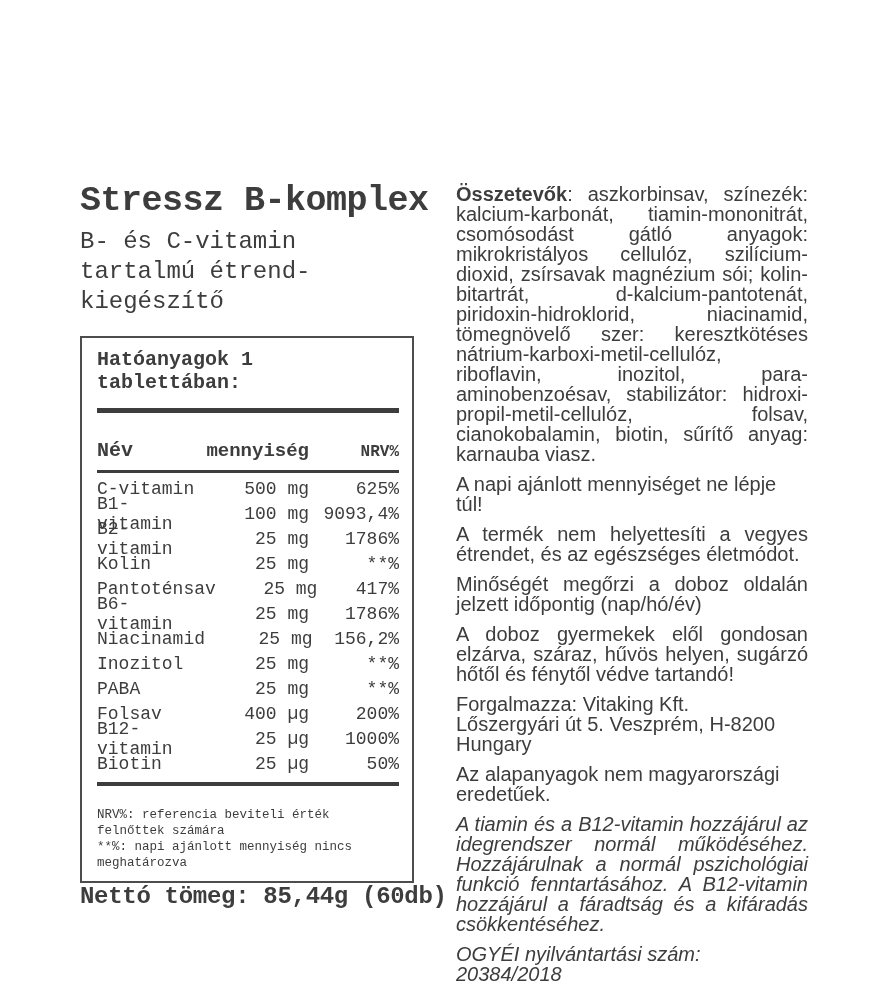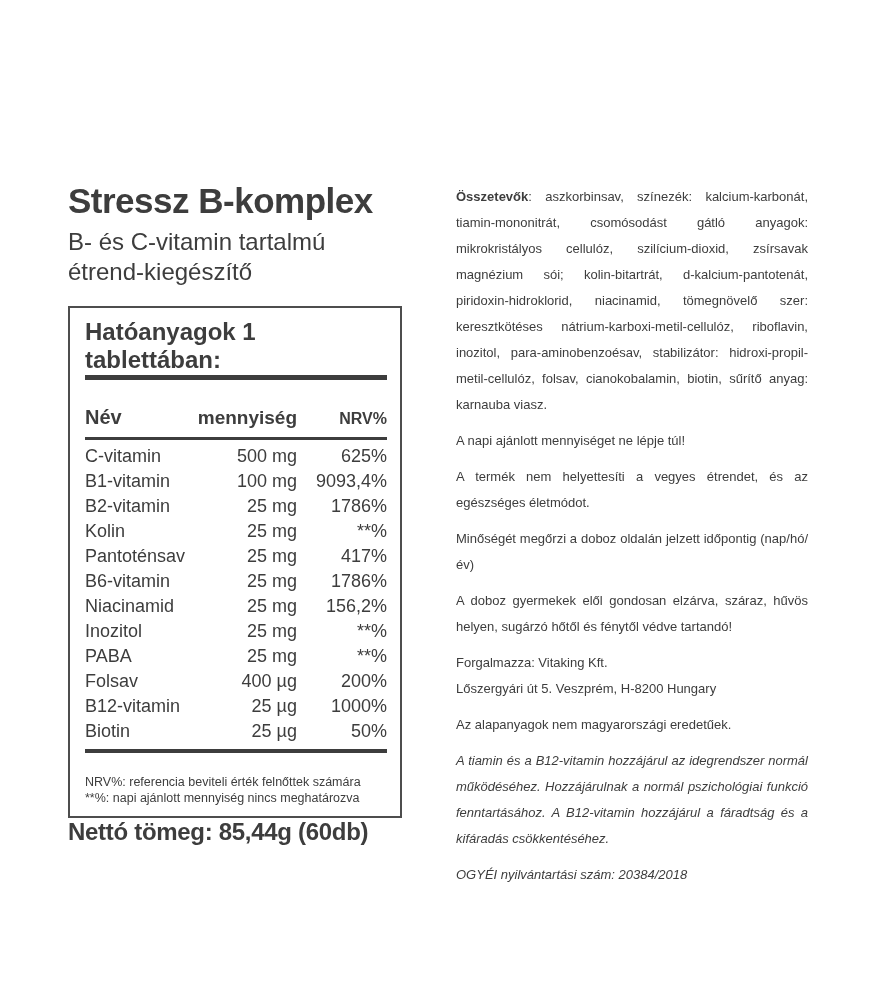--- a/index.html
+++ b/index.html
@@ -4,34 +4,34 @@
 <style>
   html,body{margin:0;padding:0;background:#ffffff;}
   body{
     width:870px;height:1000px;overflow:hidden;
     font-family:"Liberation Sans","DejaVu Sans",sans-serif;
     color:#3d3d3d;
   }
   .page{position:relative;width:870px;height:1000px;background:#ffffff;}
 
   
-  .left-col{position:absolute;left:68px;top:183px;width:334px;}
+  .left-col{position:absolute;left:80px;top:183px;width:334px;font-family:Liberation Mono, monospace;}
   .title{
     font-size:35px;font-weight:bold;line-height:1.05;
     letter-spacing:-0.5px;white-space:nowrap;margin:0;
   }
   .subtitle{
     font-size:24px;font-weight:normal;line-height:30px;
     margin:7px 0 0 0;max-width:324px;
   }
   .table-box{
     margin-top:19px;border:2px solid #4d4d4d;
     padding:7px 13px 10px 15px;box-sizing:border-box;width:334px;
   }
-  .tbl-heading{font-size:24px;font-weight:bold;padding:3px 0 1px 0;}
+  .tbl-heading{font-size:20px;font-weight:bold;padding:3px 0 14px 0;}
   .rule{background:#3d3d3d;}
   .rule.r5{height:5px;}
   .rule.r3{height:3px;}
   .rule.r4{height:4px;}
   .tbl-header-row{
     display:flex;align-items:baseline;
     padding:26px 0 8px 0;
   }
   .hdr-name{flex:1;font-size:20px;font-weight:bold;}
   .hdr-amt{width:112px;text-align:right;font-size:19px;font-weight:bold;}
@@ -43,21 +43,21 @@
   .c-nrv{width:90px;text-align:right;}
   .footnotes{padding-top:21px;font-size:12.5px;line-height:16px;}
   .net-weight{
     font-size:24px;font-weight:bold;
     letter-spacing:-0.3px;white-space:nowrap;
   }
 
   
   .right-col{
     position:absolute;left:456px;top:184px;width:352px;
-    font-size:13px;line-height:26px;
+    font-size:20px;line-height:20px;
   }
   .right-col p{margin:0 0 10px 0;}
   .just{text-align:justify;}
   .b{font-weight:bold;}
   .it{font-style:italic;}
   .pre{white-space:pre-line;}
 </style>
 </head>
 <body>
 

